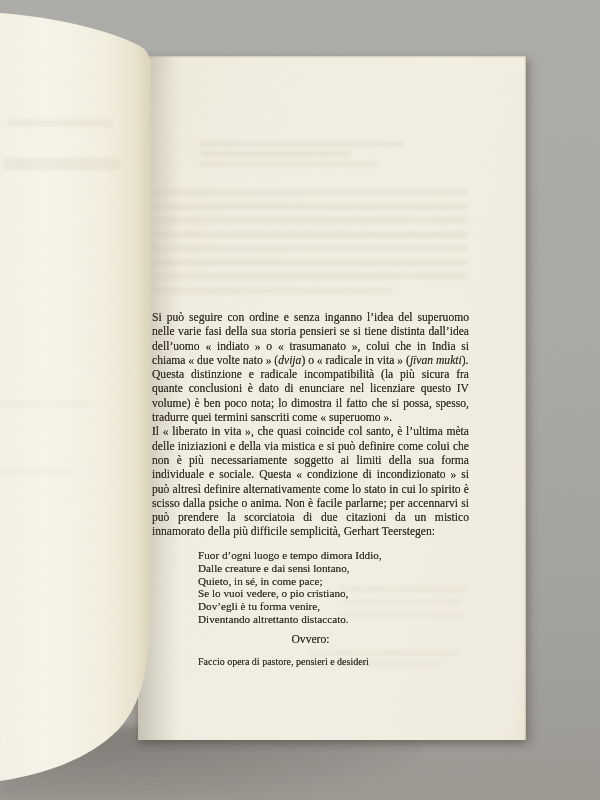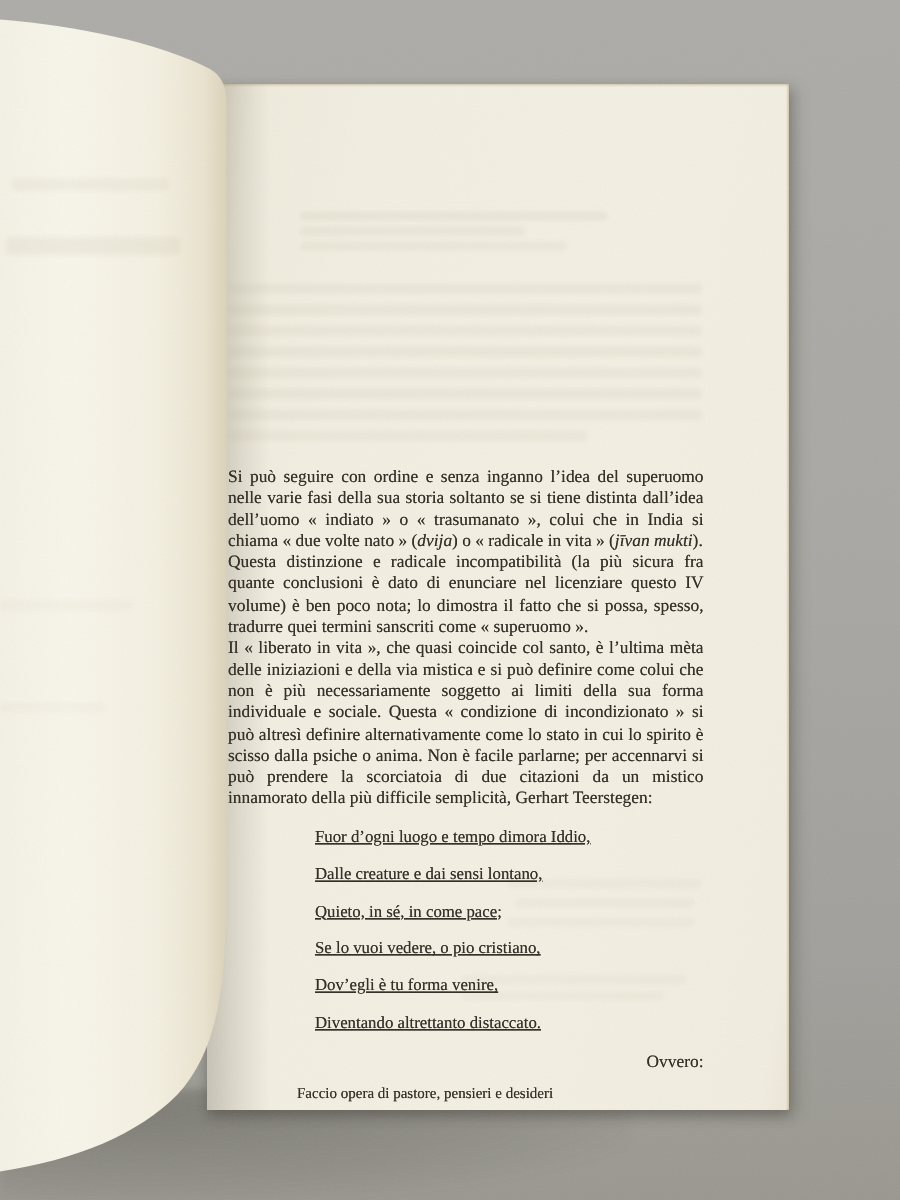--- a/index.html
+++ b/index.html
@@ -27,22 +27,22 @@
   .curl-cast-shadow{position:absolute;left:0;top:0;width:42px;height:100%;
     background:linear-gradient(90deg,rgba(97,90,74,.30),rgba(97,90,74,.12) 55%,rgba(97,90,74,0));}
   .ghost{position:absolute;border-radius:3px;background:#b1a88c;filter:blur(1.4px);}
   .text-block{
     position:absolute;left:14px;top:255px;width:317px;z-index:5;
     font-size:11.6px;line-height:14.3px;color:#2f2a22;
     text-align:justify;text-shadow:0 0 .35px rgba(47,42,34,.75);
   }
   .text-block p{margin:0;}
   .quote-poem{margin:9px 0 6px 46px;font-size:11.2px;line-height:12.9px;text-align:left;}
-  .quote-poem div{margin:12px;text-decoration:underline;}
-  .ovvero{margin:7px 0 0 0 !important;text-align:right;}
+  .quote-poem div{margin:0;}
+  .ovvero{margin:7px 0 0 0 !important;text-align:center;}
   .closing{margin:8px 0 0 46px !important;text-align:left;font-size:10px;}
   .curl-svg{position:absolute;left:0;top:0;z-index:6;pointer-events:none;}
   .curl-ghost-layer{position:absolute;left:0;top:0;width:600px;height:800px;z-index:7;pointer-events:none;}
   .grain{position:absolute;left:0;top:0;z-index:9;pointer-events:none;opacity:.5;}
 </style>
 </head>
 <body>
 
 <div class="stage">
 
@@ -64,21 +64,21 @@
     <div class="ghost" style="left:14px;top:203px;width:316px;height:7px;opacity:.12;"></div>
     <div class="ghost" style="left:14px;top:217px;width:316px;height:7px;opacity:.11;"></div>
     <div class="ghost" style="left:14px;top:231px;width:240px;height:7px;opacity:.10;"></div>
     <div class="ghost" style="left:200px;top:530px;width:130px;height:6px;opacity:.08;"></div>
     <div class="ghost" style="left:205px;top:543px;width:120px;height:6px;opacity:.08;"></div>
     <div class="ghost" style="left:200px;top:556px;width:125px;height:6px;opacity:.07;"></div>
     <div class="ghost" style="left:170px;top:594px;width:150px;height:6px;opacity:.08;"></div>
     <div class="ghost" style="left:170px;top:605px;width:135px;height:6px;opacity:.07;"></div>
 
     <div class="text-block">
-      <p><span>Si può seguire con ordine e senza inganno l’idea del superuomo nelle varie fasi della sua storia soltanto se si tiene distinta dall’idea dell’uomo « indiato » o « trasumanato », colui che in India si chiama « due volte nato » (</span><i>dvija</i><span>) o « radicale in vita » (</span><i>jīvan mukti</i><span>).</span></p>
+      <p><span>Si può seguire con ordine e senza inganno l’idea del superuomo nelle varie fasi della sua storia pensieri se si tiene distinta dall’idea dell’uomo « indiato » o « trasumanato », colui che in India si chiama « due volte nato » (</span><i>dvija</i><span>) o « radicale in vita » (</span><i>jīvan mukti</i><span>).</span></p>
       <p>Questa distinzione e radicale incompatibilità (la più sicura fra quante conclusioni è dato di enunciare nel licenziare questo IV volume) è ben poco nota; lo dimostra il fatto che si possa, spesso, tradurre quei termini sanscriti come « superuomo ».</p>
       <p>Il « liberato in vita », che quasi coincide col santo, è l’ultima mèta delle iniziazioni e della via mistica e si può definire come colui che non è più necessariamente soggetto ai limiti della sua forma individuale e sociale. Questa « condizione di incondizionato » si può altresì definire alternativamente come lo stato in cui lo spirito è scisso dalla psiche o anima. Non è facile parlarne; per accennarvi si può prendere la scorciatoia di due citazioni da un mistico innamorato della più difficile semplicità, Gerhart Teerstegen:</p>
       <div class="quote-poem">
         <div>Fuor d’ogni luogo e tempo dimora Iddio,</div>
         <div>Dalle creature e dai sensi lontano,</div>
         <div>Quieto, in sé, in come pace;</div>
         <div>Se lo vuoi vedere, o pio cristiano,</div>
         <div>Dov’egli è tu forma venire,</div>
         <div>Diventando altrettanto distaccato.</div>
       </div>

